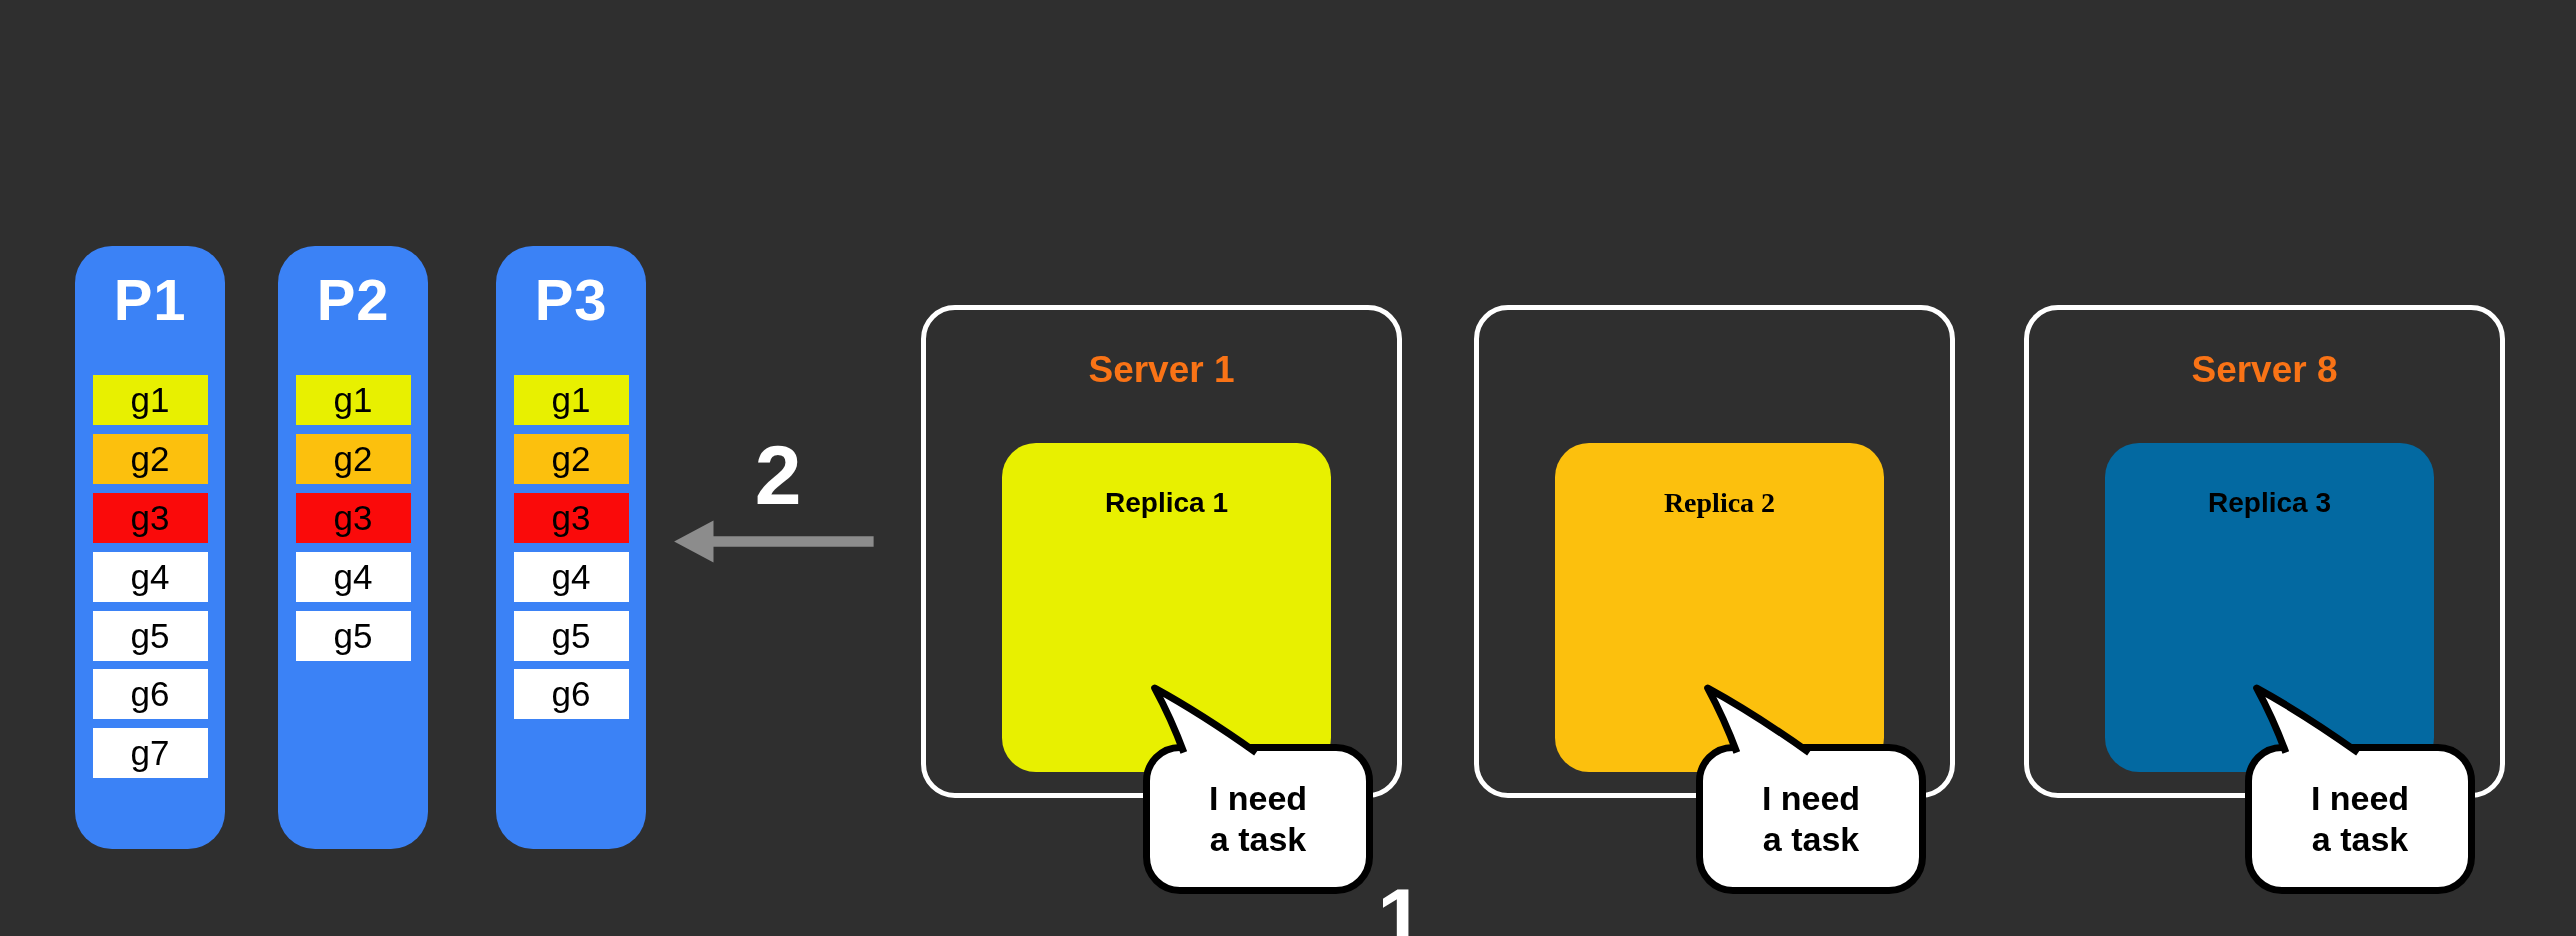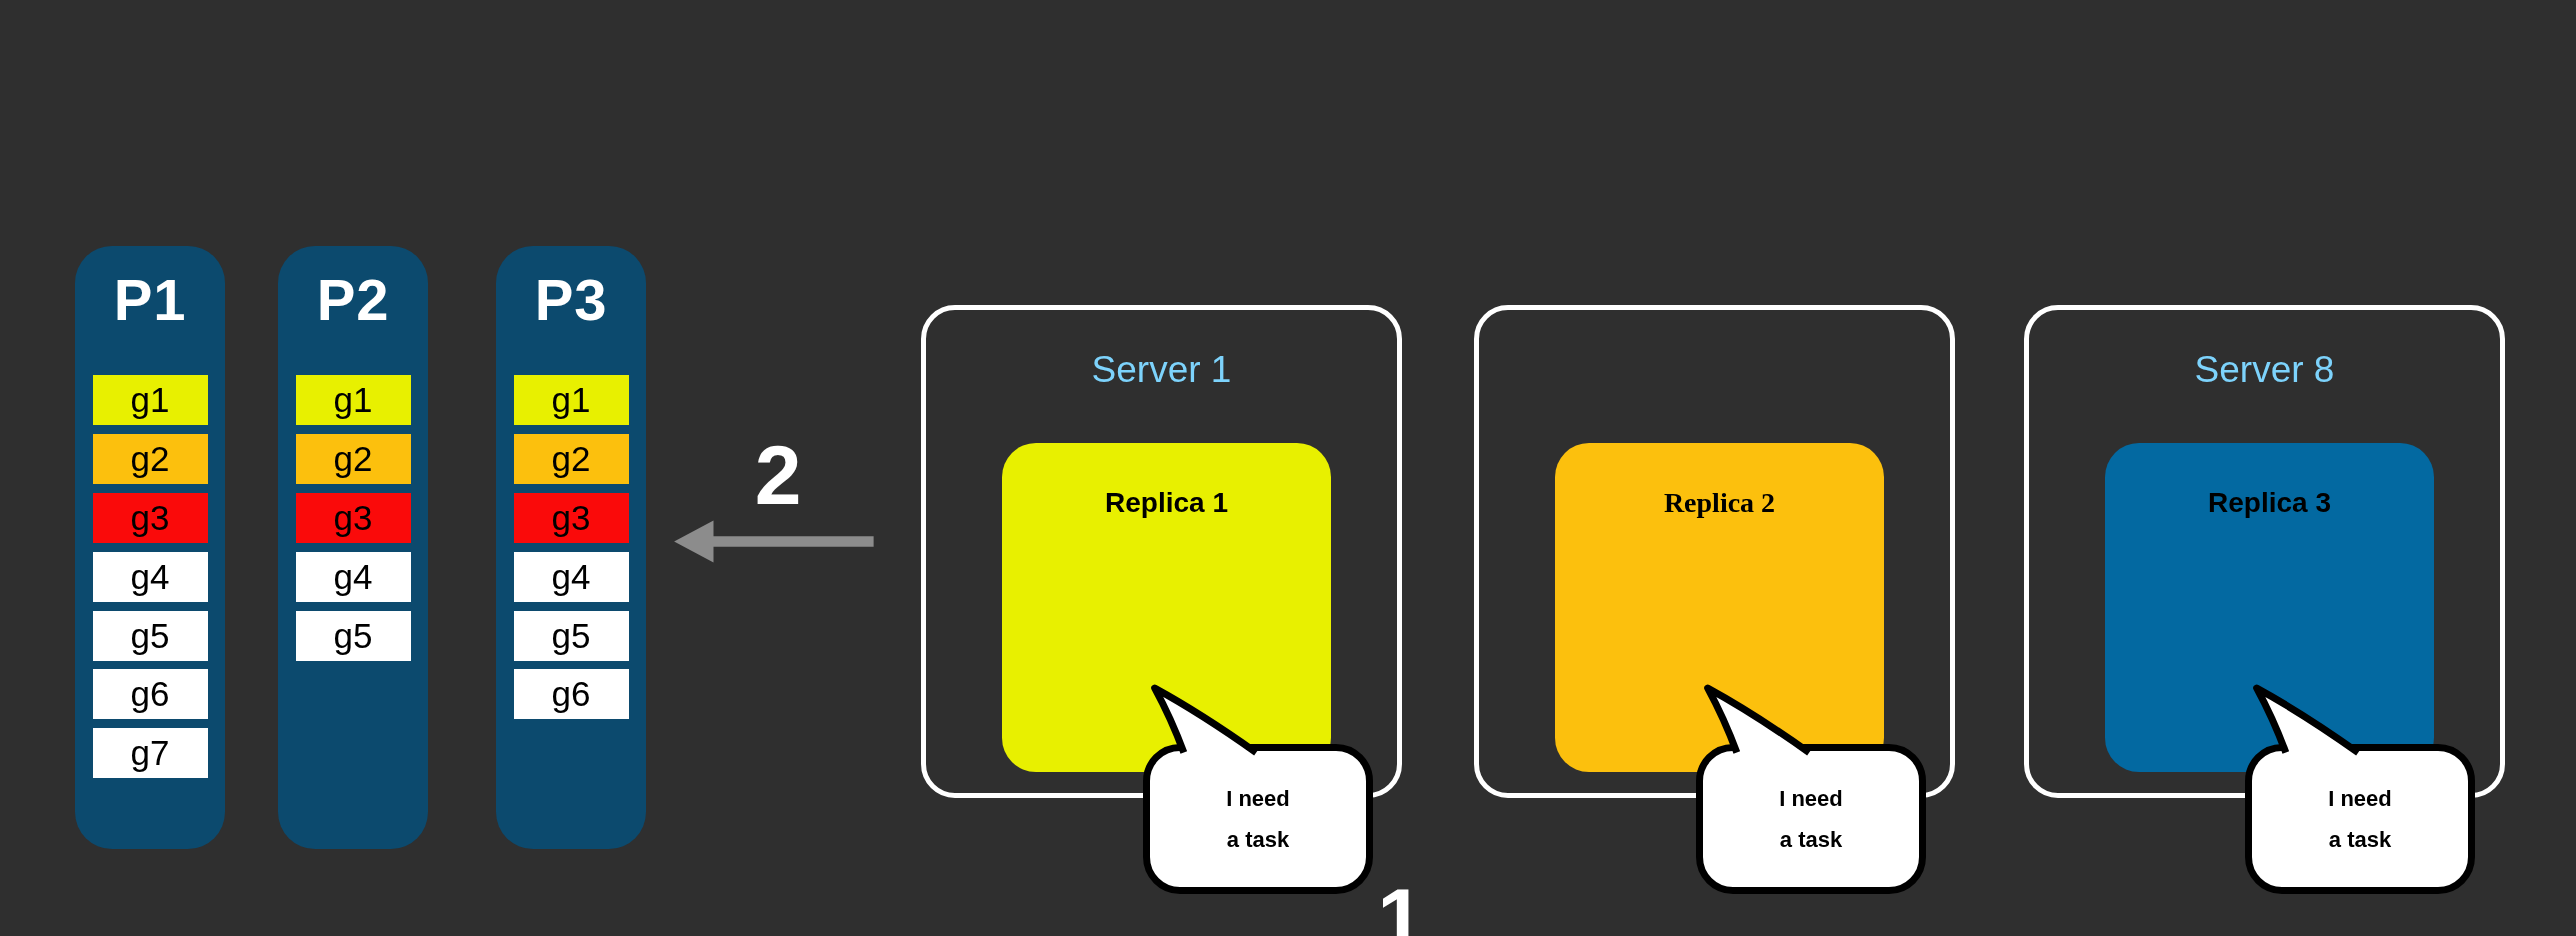--- a/index.html
+++ b/index.html
@@ -7,21 +7,21 @@
     position:relative;
     width:2576px;height:937px;
     background:#2f2f2f;
     overflow:hidden;
     font-family:"Liberation Sans", sans-serif;
   }
   
   .partition{
     position:absolute;
     top:246px;width:150px;height:603px;
-    background:#0c4a6e;border-radius:37px;
+    background:#3b82f6;border-radius:37px;
     display:flex;flex-direction:column;align-items:center;
     box-sizing:border-box;padding-top:19.4px;
   }
   .p-title{
     color:#ffffff;font-size:58px;font-weight:700;
     line-height:69px;margin-bottom:41px;letter-spacing:0.9px;
   }
   .task{
     width:115px;height:50px;margin-bottom:8.8px;flex:0 0 auto;
     display:flex;align-items:center;justify-content:center;
@@ -29,41 +29,41 @@
     background:#ffffff;
   }
   
   .server{
     position:absolute;top:305px;width:481px;height:493px;
     border:5.3px solid #ffffff;border-radius:34px;
     box-sizing:border-box;
   }
   .server-title{
     margin-top:39px;text-align:center;
-    color:#7dd3fc;font-size:37px;font-weight:400;
+    color:#f97316;font-size:37px;font-weight:700;
   }
   .replica{
     position:absolute;left:76px;top:133px;
     width:329px;height:329px;border-radius:34px;
     box-sizing:border-box;padding-top:44px;
     text-align:center;
   }
   .replica-title{
     color:#000000;font-size:28px;font-weight:700;
   }
   
   .bubble{
     position:absolute;top:744px;width:230px;height:150px;
     background:#ffffff;border:7px solid #000000;border-radius:37px;
     box-sizing:border-box;
     display:flex;flex-direction:column;align-items:center;justify-content:center;
     z-index:5;
   }
   .bubble-line{
-    color:#000000;font-size:22px;font-weight:700;line-height:41px;
+    color:#000000;font-size:34px;font-weight:700;line-height:41px;
   }
   .tail{
     position:absolute;top:682px;width:124px;height:75px;
     z-index:6;overflow:visible;
   }
   
   .big-num{
     position:absolute;color:#ffffff;
     font-size:84px;font-weight:800;text-align:center;
     line-height:97px;

